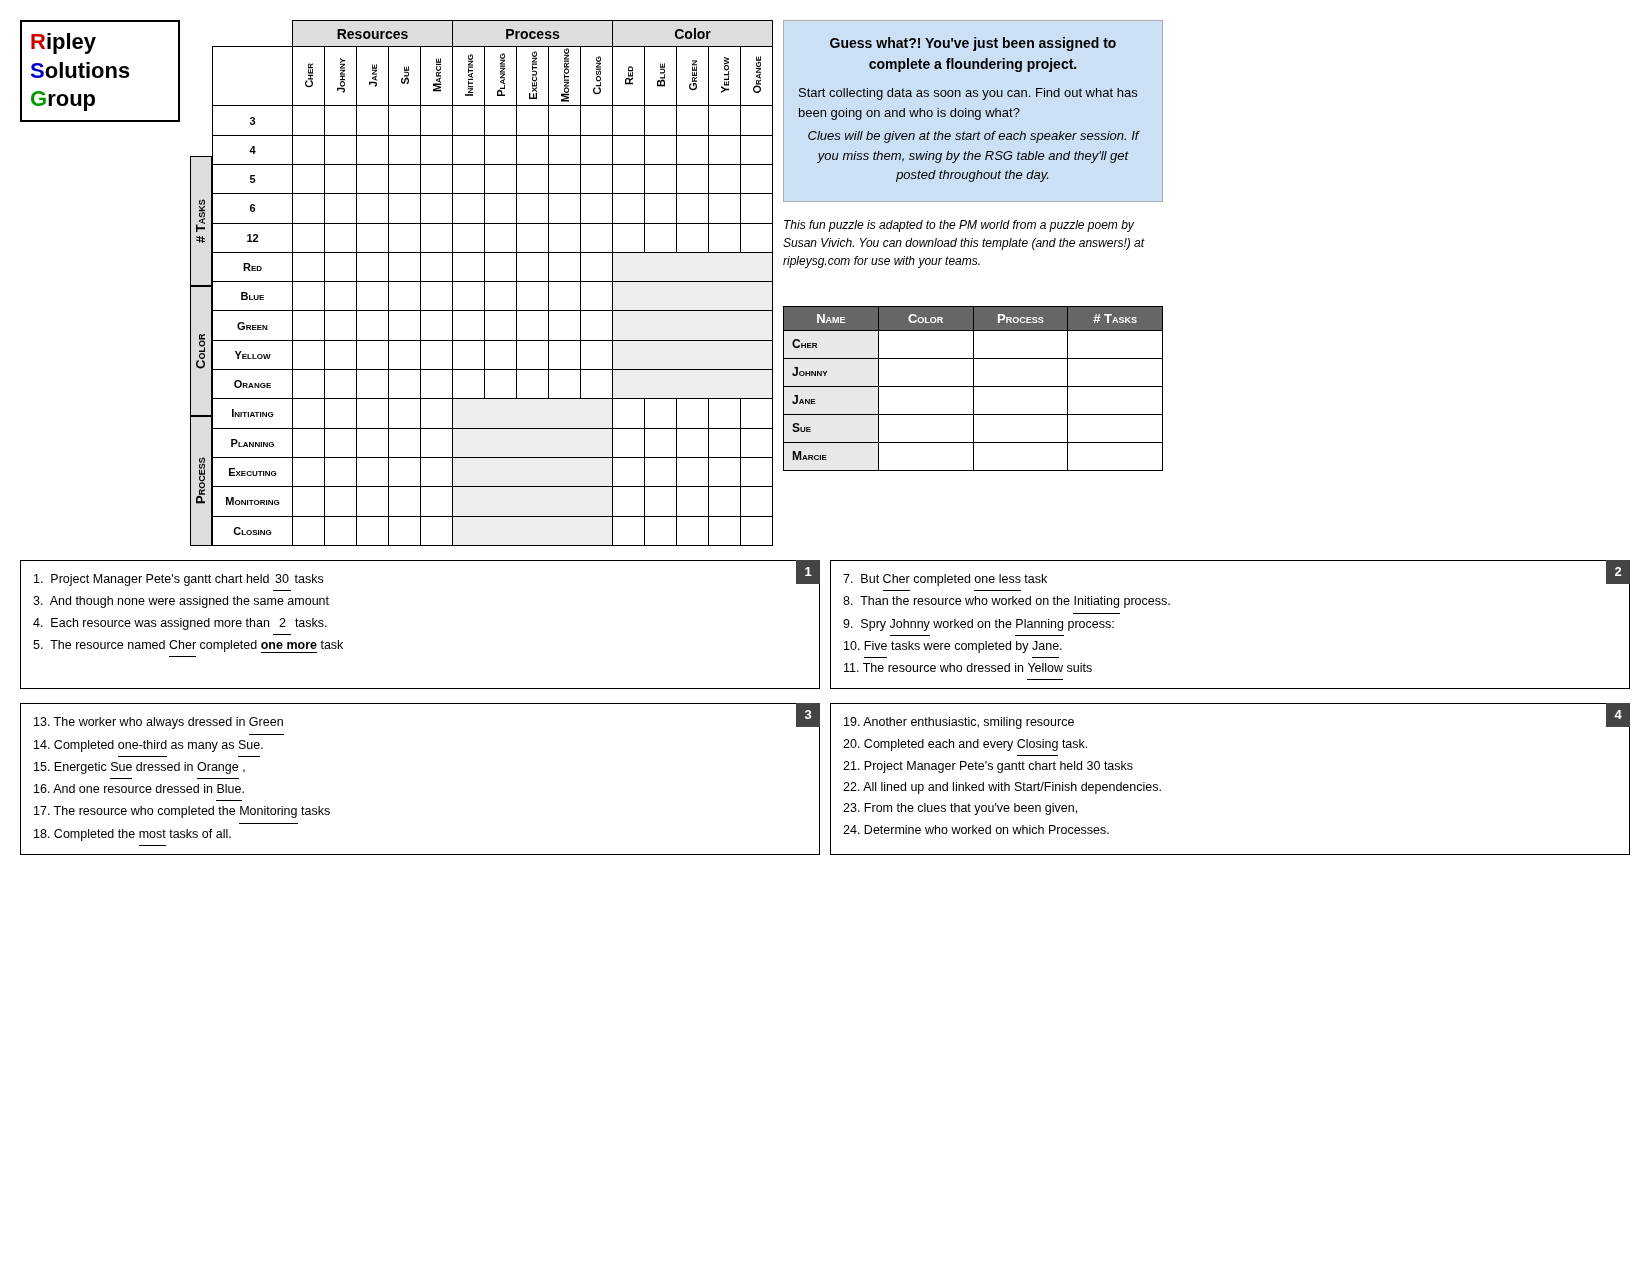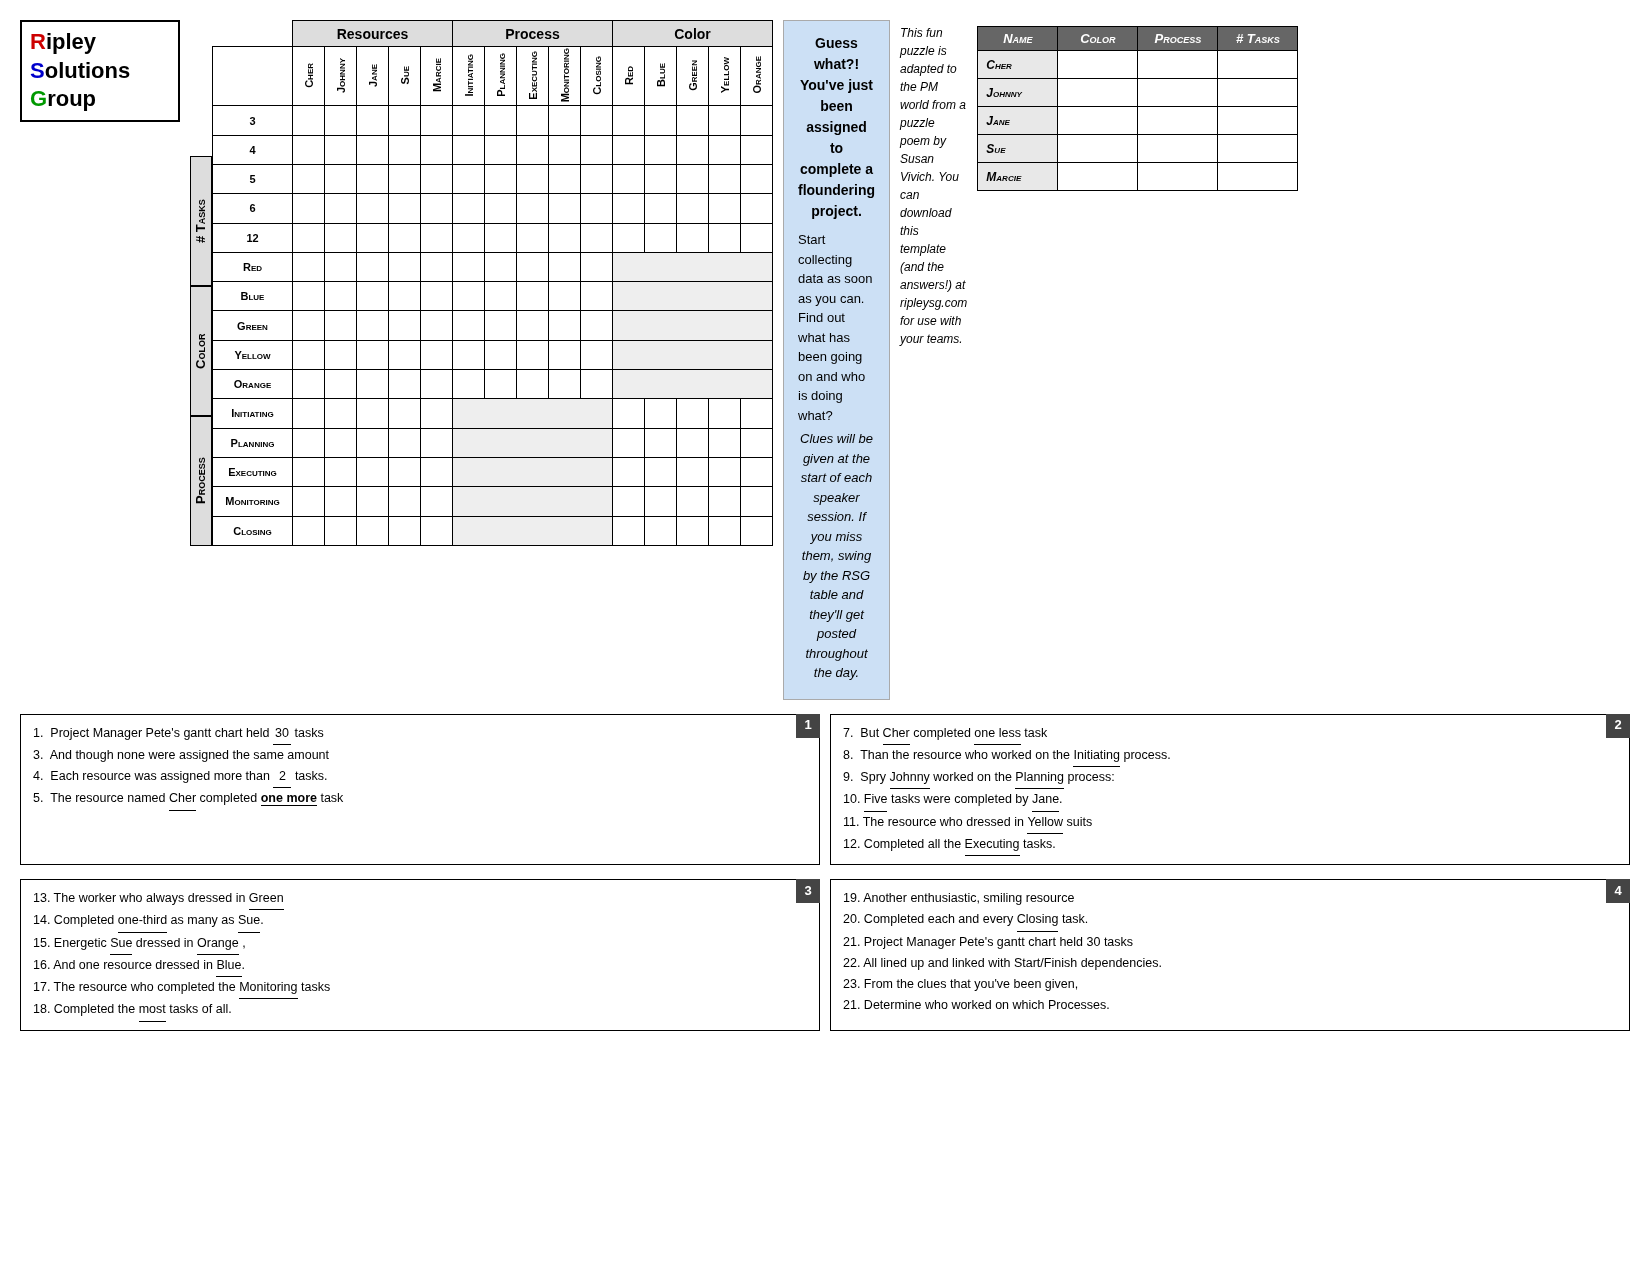--- a/index.html
+++ b/index.html
@@ -76,21 +76,21 @@
       white-space: nowrap;
       border: 1.5px solid #000;
       min-width: 80px;
       font-size: 11px;
     }
     
     .info-box {
       width: 380px;
       min-width: 320px;
       display: flex;
-      flex-direction: row;
+      flex-direction: column;
       gap: 10px;
     }
     .blue-box {
       background: #cce0f5;
       border: 1px solid #aaa;
       padding: 12px 14px;
       font-size: 13px;
       line-height: 1.5;
     }
     .blue-box .title {
@@ -106,22 +106,21 @@
       line-height: 1.5;
       padding: 4px 0;
     }
     .normal-text-box {
       font-size: 12.5px;
       line-height: 1.5;
       padding: 4px 0;
     }
     
     .summary-table-wrapper {
-      margin-top: 6px;
-      font-style: italic;
+      margin-top: 22px;
     }
     table.summary-table {
       border-collapse: collapse;
       font-size: 12px;
       width: 100%;
     }
     table.summary-table th {
       background: #666;
       color: #fff;
       border: 1.5px solid #000;
@@ -557,21 +556,20 @@
       <div>5.&nbsp; The resource named <span class="blank">Cher</span> completed <span style="border-bottom:1.5px solid #000; font-weight:bold;">one more</span> task</div>
     </div>
 
     <div class="clue-box">
       <div class="clue-number">2</div>
       <div>7.&nbsp; But <span class="blank">Cher</span> completed <span class="blank">one less</span> task</div>
       <div>8.&nbsp; Than the resource who worked on the <span class="blank">Initiating</span> process.</div>
       <div>9.&nbsp; Spry <span class="blank">Johnny</span> worked on the <span class="blank">Planning</span> process:</div>
       <div>10. <span class="blank">Five</span> tasks were completed by <span class="blank">Jane</span>.</div>
       <div>11. The resource who dressed in <span class="blank">Yellow</span> suits</div>
-      <div>12. Completed all the <span class="blank">Executing</span> tasks.</div>
     </div>
   </div>
 
   <div class="clues-section">
 
     <div class="clue-box">
       <div class="clue-number">3</div>
       <div>13. The worker who always dressed in <span class="blank">Green</span></div>
       <div>14. Completed <span class="blank">one-third</span> as many as <span class="blank">Sue</span>.</div>
       <div>15. Energetic <span class="blank">Sue</span> dressed in <span class="blank">Orange</span> ,</div>
@@ -580,17 +578,17 @@
       <div>18. Completed the <span class="blank">most</span> tasks of all.</div>
     </div>
 
     <div class="clue-box">
       <div class="clue-number">4</div>
       <div>19. Another enthusiastic, smiling resource</div>
       <div>20. Completed each and every <span class="blank">Closing</span> task.</div>
       <div>21. Project Manager Pete's gantt chart held 30 tasks</div>
       <div>22. All lined up and linked with Start/Finish dependencies.</div>
       <div>23. From the clues that you've been given,</div>
-      <div>21. Determine who worked on which Processes.</div>
+      <div>24. Determine who worked on which Processes.</div>
     </div>
   </div>
 
 </div>
 
 </body></html>

